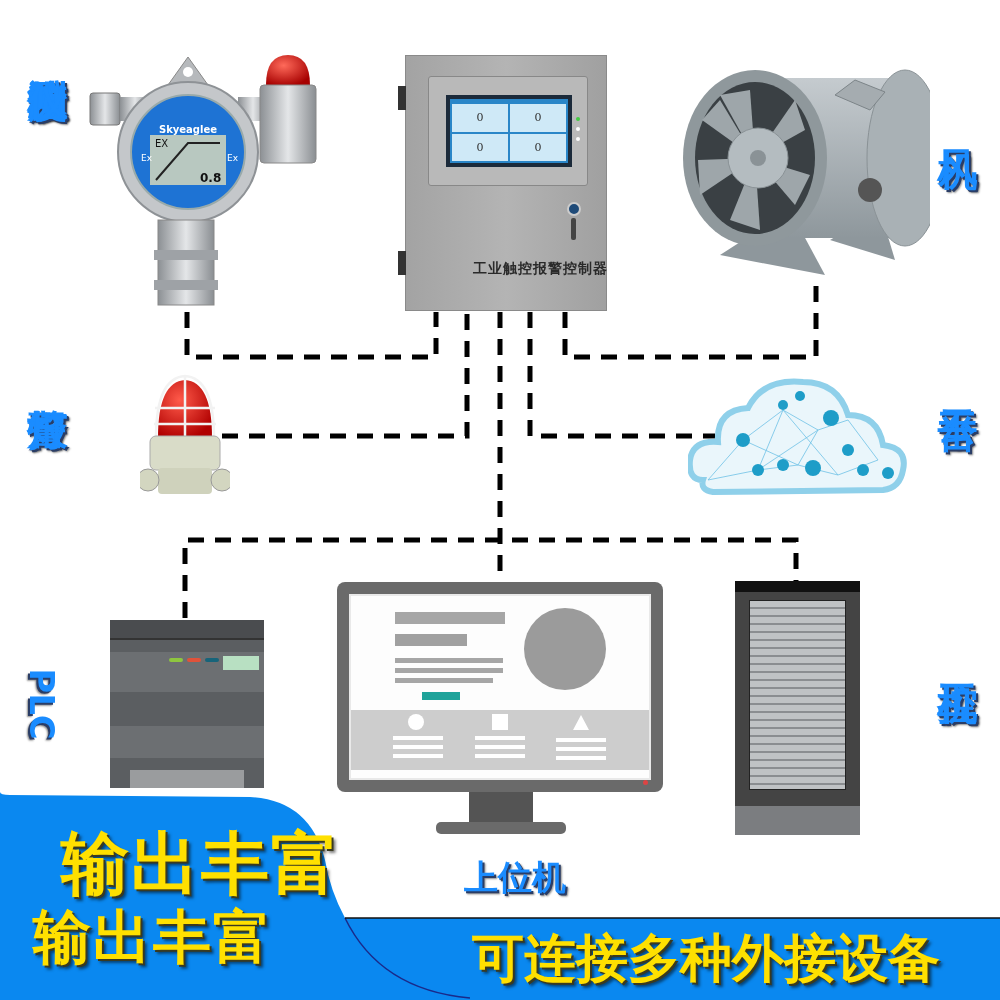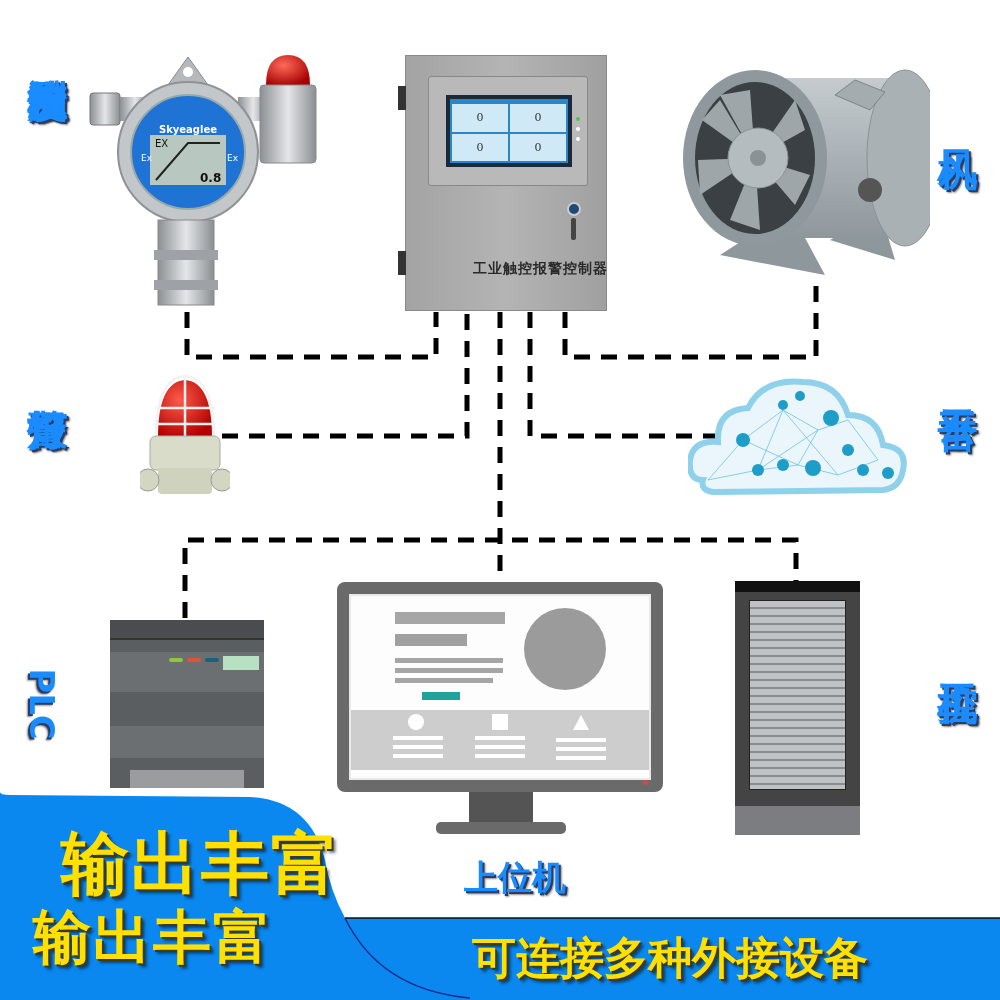--- a/index.html
+++ b/index.html
@@ -217,13 +217,13 @@
 </div>
 <div class="vlabel" style="left:933px; top:652px;">工控机</div>
 
 <svg width="1000" height="1000" style="pointer-events:none;">
   <path d="M0 792 Q0 795 10 795 L250 797 Q310 800 325 860 Q330 890 345 918 L1000 918 L1000 1000 L0 1000 Z" fill="#0a88f0"></path>
   <path d="M345 918 Q380 990 470 998" stroke="#1a2a8a" stroke-width="1.5" fill="none"></path>
   <line x1="345" y1="918" x2="1000" y2="918" stroke="#111" stroke-width="1.5"></line>
 </svg>
 <div class="abs yellow" style="left:33px; top:832px; font-size:68px; line-height:64px; letter-spacing:2px;margin-left:28px;">输出丰富</div>
 <div class="abs yellow" style="left:33px; top:905px; font-size:58px; line-height:64px; letter-spacing:2px;">输出丰富</div>
-<div class="abs yellow" style="left:472px; top:930px; font-size:44px; line-height:56px;">可连接多种外接设备</div>
+<div class="abs yellow" style="left:472px; top:930px; font-size:52px; line-height:56px;">可连接多种外接设备</div>
 
 </body></html>

